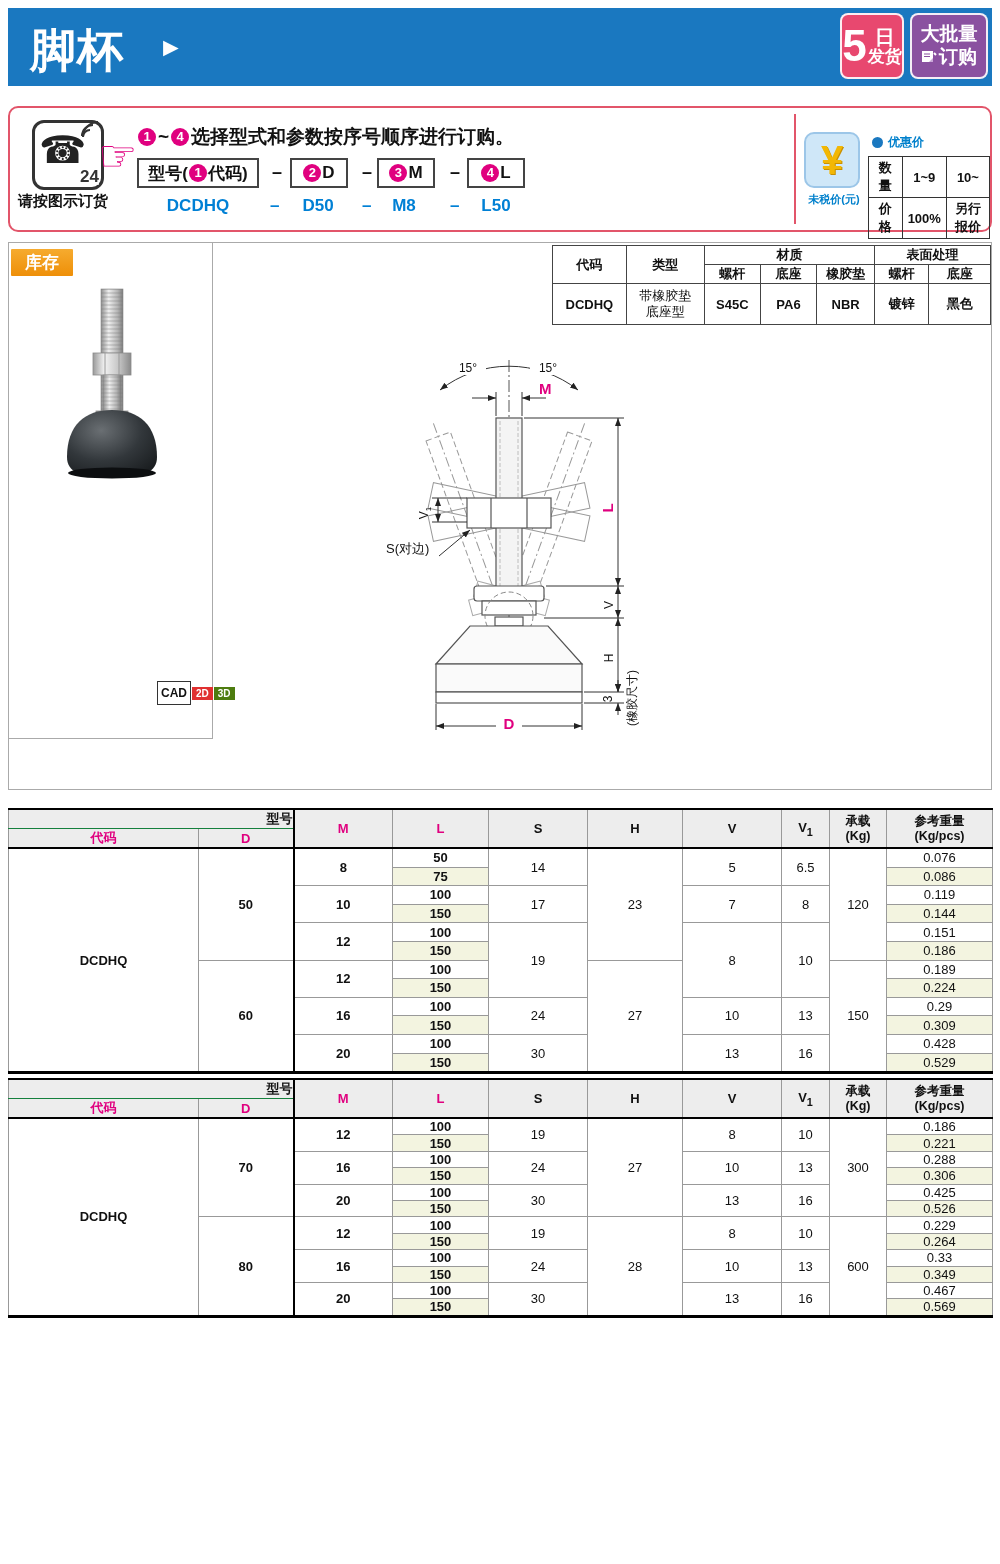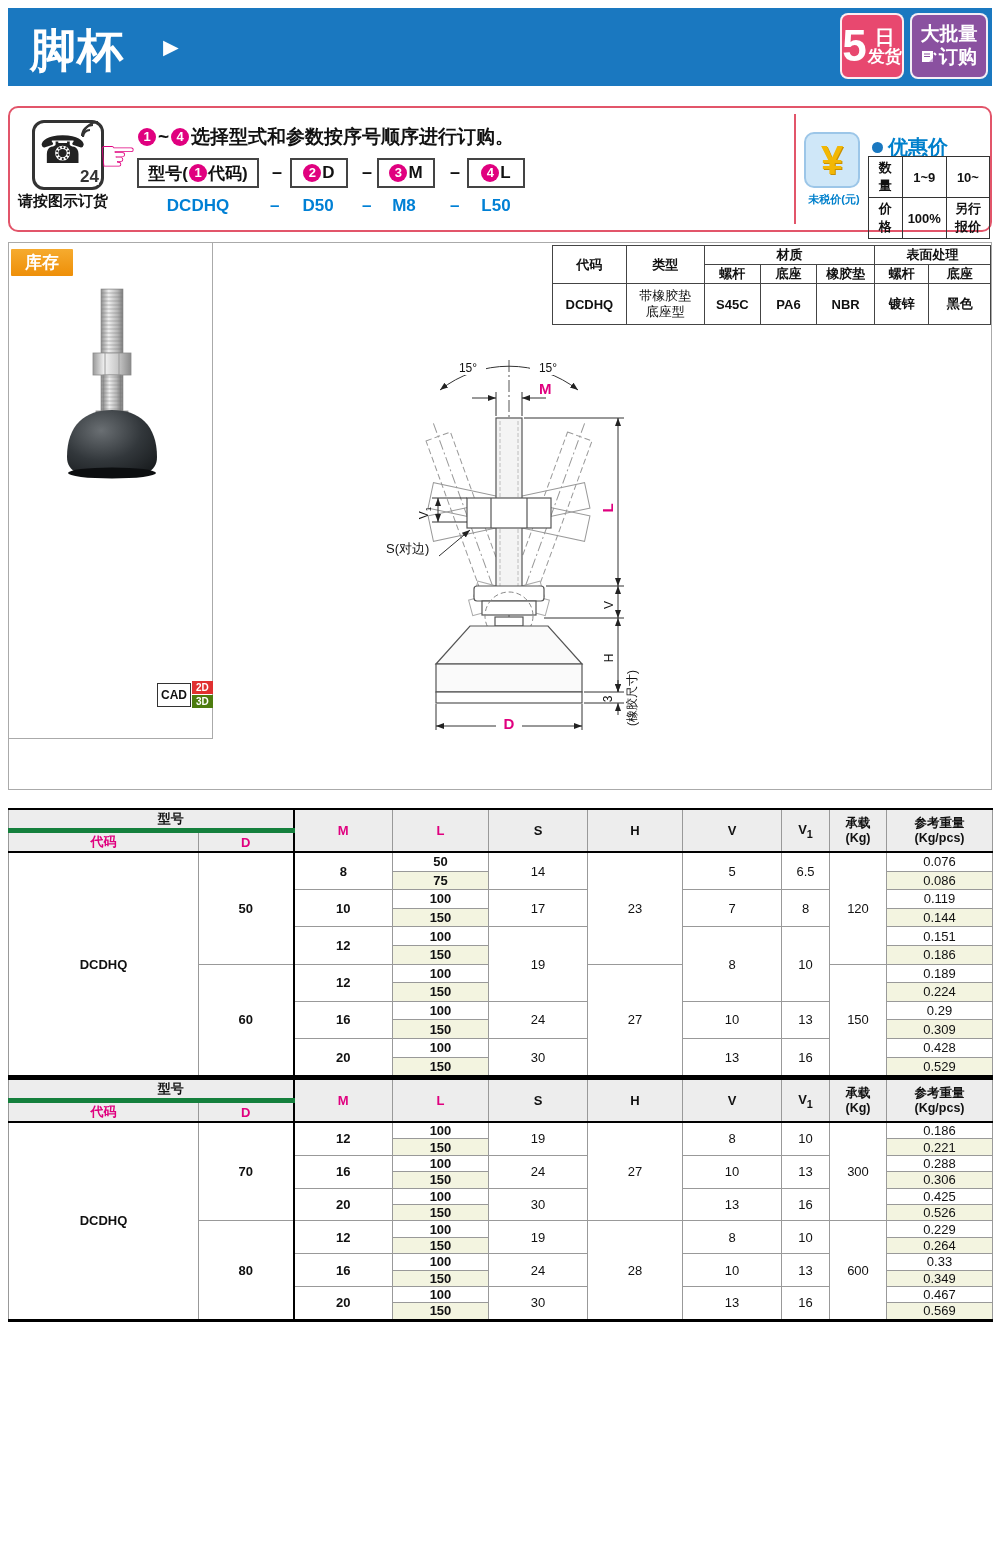--- a/index.html
+++ b/index.html
@@ -39,52 +39,52 @@
   .odash{position:absolute;top:54px;font-size:18px;font-weight:bold;color:#111;}
   .oex{position:absolute;top:88px;font-size:17px;font-weight:bold;color:#0080d5;transform:translateX(-50%);}
   .oexd{position:absolute;top:88px;font-size:17px;font-weight:bold;color:#0080d5;}
 
   
   .pdivider{position:absolute;left:784px;top:6px;width:2px;height:110px;background:#e2556a;}
   .yenbox{position:absolute;left:794px;top:24px;width:56px;height:56px;background:#cfe7f8;border:2px solid #9cc6e8;
           border-radius:10px;box-sizing:border-box;text-align:center;}
   .yenbox span{font-size:40px;font-weight:bold;color:#f2b705;line-height:52px;text-shadow:1px 1px 0 #c98f00;}
   .untaxed{position:absolute;left:776px;top:84px;width:96px;text-align:center;font-size:11px;font-weight:bold;color:#0080cc;}
-  .discount{position:absolute;left:862px;top:26px;font-size:20px;font-weight:bold;color:#0080cc;display:flex;align-items:center;gap:5px;}
+  .discount{position:absolute;left:862px;top:26px;font-size:12px;font-weight:bold;color:#0080cc;display:flex;align-items:center;gap:5px;}
   .bluedot{width:11px;height:11px;border-radius:50%;background:#1a78c0;display:inline-block;}
   .ptable{position:absolute;left:858px;top:48px;border-collapse:collapse;}
   .ptable td{border:1px solid #333;font-size:13px;font-weight:bold;color:#111;text-align:center;padding:2px 4px;height:20px;}
 
   
   .mainbox{position:absolute;left:8px;top:242px;width:984px;height:548px;border:1px solid #aaa;box-sizing:border-box;background:#fff;}
   .photopanel{position:absolute;left:0;top:0;width:204px;height:496px;border-right:1px solid #aaa;border-bottom:1px solid #aaa;box-sizing:border-box;}
   .stocktag{position:absolute;left:2px;top:6px;width:62px;height:27px;background:linear-gradient(#f6ab2f,#ee8f08);
             color:#fff;font-size:17px;font-weight:bold;text-align:center;line-height:27px;border-radius:1px;}
   .cadbadge{position:absolute;left:148px;top:438px;display:flex;align-items:center;}
   .cadtxt{border:1px solid #333;background:#fff;color:#111;font-size:12px;font-weight:bold;padding:4px 3px;}
-  .cadcol{display:flex;flex-direction:column;gap:1px;margin-left:1px;}
+  .cadcol{display:flex;flex-direction:row;gap:1px;margin-left:1px;}
   .cad2d{background:#e03030;color:#fff;font-size:10px;font-weight:bold;padding:1px 4px;}
   .cad3d{background:#4d7c0f;color:#fff;font-size:10px;font-weight:bold;padding:1px 4px;}
 
   
   .mtable{position:absolute;left:543px;top:2px;border-collapse:collapse;table-layout:fixed;}
   .mtable th,.mtable td{border:1px solid #444;font-size:13px;text-align:center;padding:0;color:#111;}
   .mtable th{font-weight:bold;height:17px;}
   .mtable td{height:40px;}
   .m-code{color:#e0007f;}
   .m-val{font-weight:bold;color:#111;}
   .m-dcdhq{color:#0080d5;font-weight:bold;font-size:15px;}
   .m-type{font-size:13px;line-height:1.25;}
 
   
   .sp{position:absolute;left:8px;border-collapse:collapse;table-layout:fixed;width:984px;
       border:1px solid #999;border-top:2px solid #000;border-bottom:3px solid #000;}
   .sp th{background:#ededed;border:1px solid #999;border-bottom:2px solid #000;font-size:13px;color:#111;
          font-weight:bold;padding:0;height:17px;}
-  .sp th.th-model{text-align:center;padding-left:40px;border-bottom:5px solid #15803d;}
+  .sp th.th-model{text-align:right;padding-left:40px;border-bottom:1px solid #15803d;}
   .sp th.th-mag{color:#e0007f;}
   .sp th.hm{border-left:2px solid #000;}
   .sp th .small2{font-size:12.5px;line-height:1.15;display:block;font-weight:bold;}
   .sp td{border:1px solid #999;text-align:center;font-size:13px;color:#111;padding:0;}
   .t1 td{height:17.6px;}
   .t2 td{height:15.4px;}
   .sp tbody tr:nth-child(even){background:#f3f4e0;}
   .k-code,.k-d,.k-m,.k-l{color:#0080d5;font-weight:bold;}
   .k-m{border-left:2px solid #000 !important;}
 

